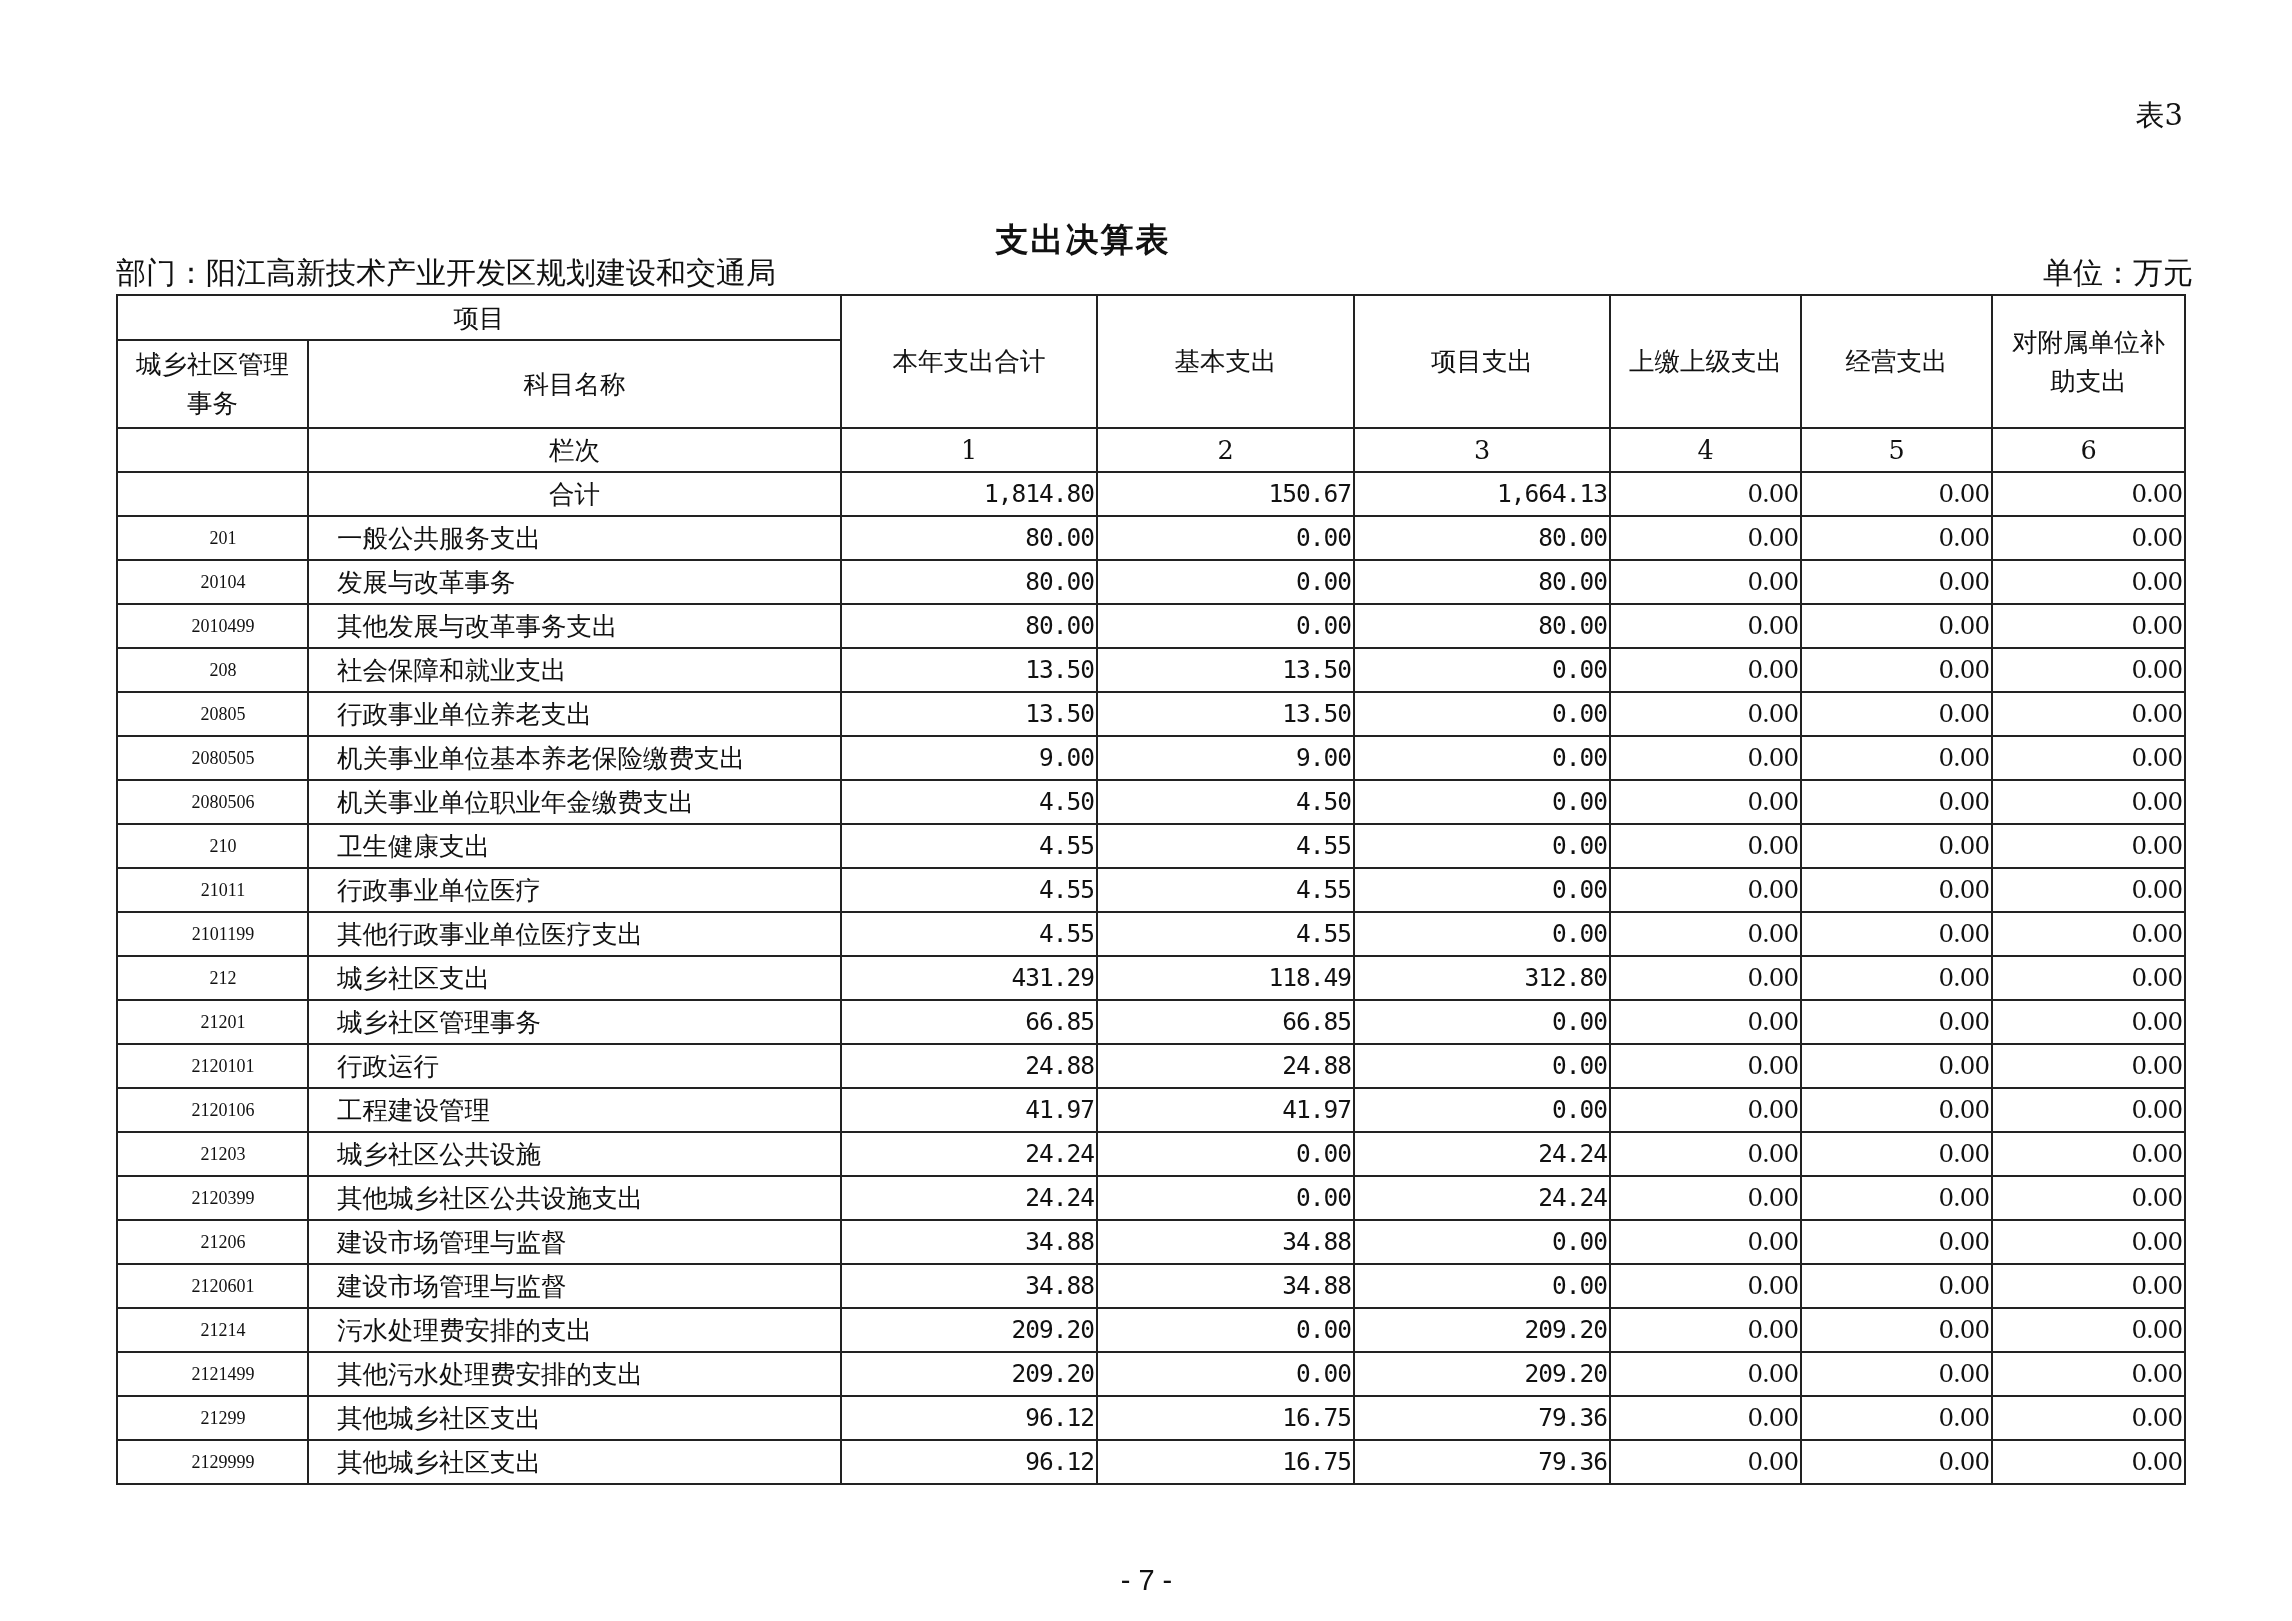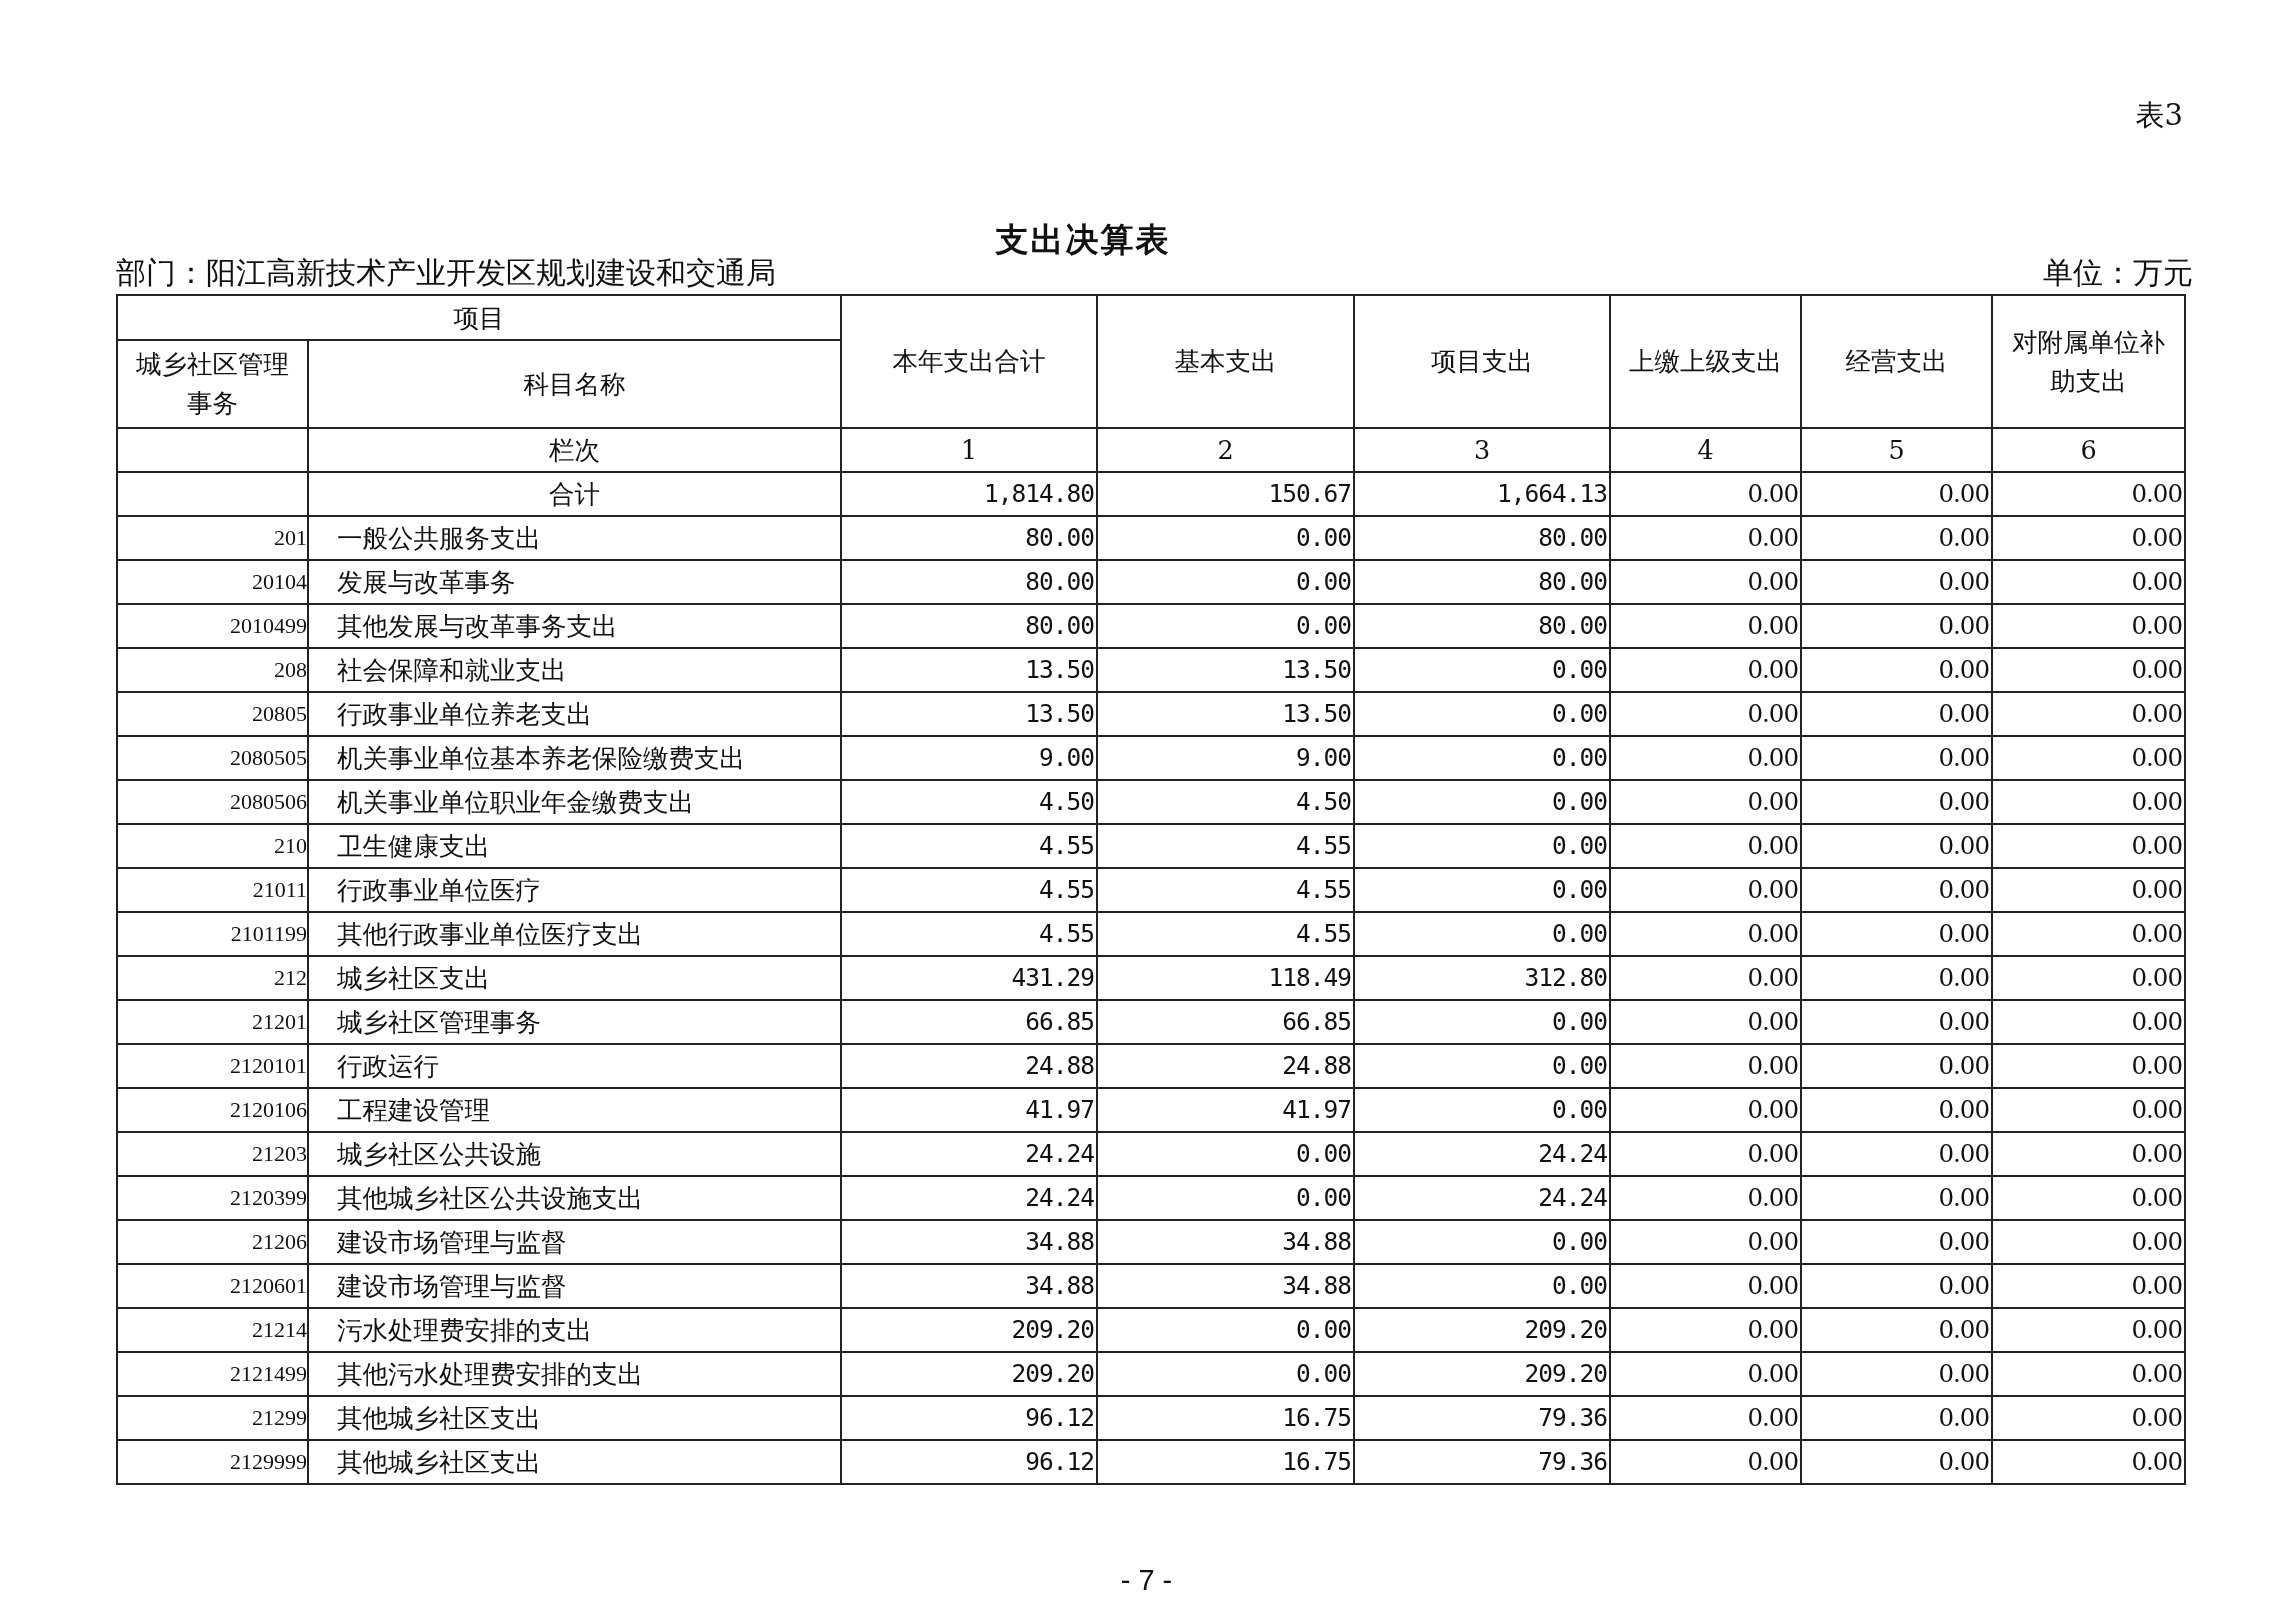--- a/index.html
+++ b/index.html
@@ -9,21 +9,21 @@
   #table-no { right:110px; top:96px; font-size:29px; }
   #title { left:0; width:2166px; top:173px; text-align:center; font-size:33px; font-weight:bold; letter-spacing:2px;margin-top:45px; }
   #dept { left:116px; top:253px; font-size:30px; }
   #unit { right:100px; top:253px; font-size:30px; }
   #tbl { left:116px; top:294px; border-collapse:collapse; table-layout:fixed; border:2.9px solid #111; }
   #tbl td { border:2px solid #222; padding:0; font-size:25.5px; height:42px; line-height:42px; overflow:hidden; white-space:nowrap; }
   #tbl td.c { text-align:center;margin-top:28px; }
   #tbl td.l { text-align:left; padding-left:28px; }
   #tbl td.r { text-align:right; padding-right:2px; font-family:"DejaVu Sans Mono","Liberation Mono",monospace; font-size:24.5px; letter-spacing:-1px; }
   #tbl td.r.z { font-family:"DejaVu Serif","Liberation Serif",serif; }
-  #tbl td.code { text-align:right; padding-left:21px; font-family:"Liberation Serif","DejaVu Serif",serif; font-size:22px; }
+  #tbl td.code { text-align:center; padding-left:21px; font-family:"Liberation Serif","DejaVu Serif",serif; font-size:18px; }
   #tbl td.hd { line-height:39px; white-space:normal; text-align:center; }
   #tbl tr.hrow1 td { height:43px; }
   #tbl tr.hrow2 td { height:86px; }
   #pageno { left:0; width:2293px; top:1564px; text-align:center; font-family:"Liberation Sans","DejaVu Sans",sans-serif; font-size:29px; }
 </style>
 </head>
 <body>
 
 <div id="table-no" class="abs">表3</div>
 <div id="title" class="abs">支出决算表</div>

